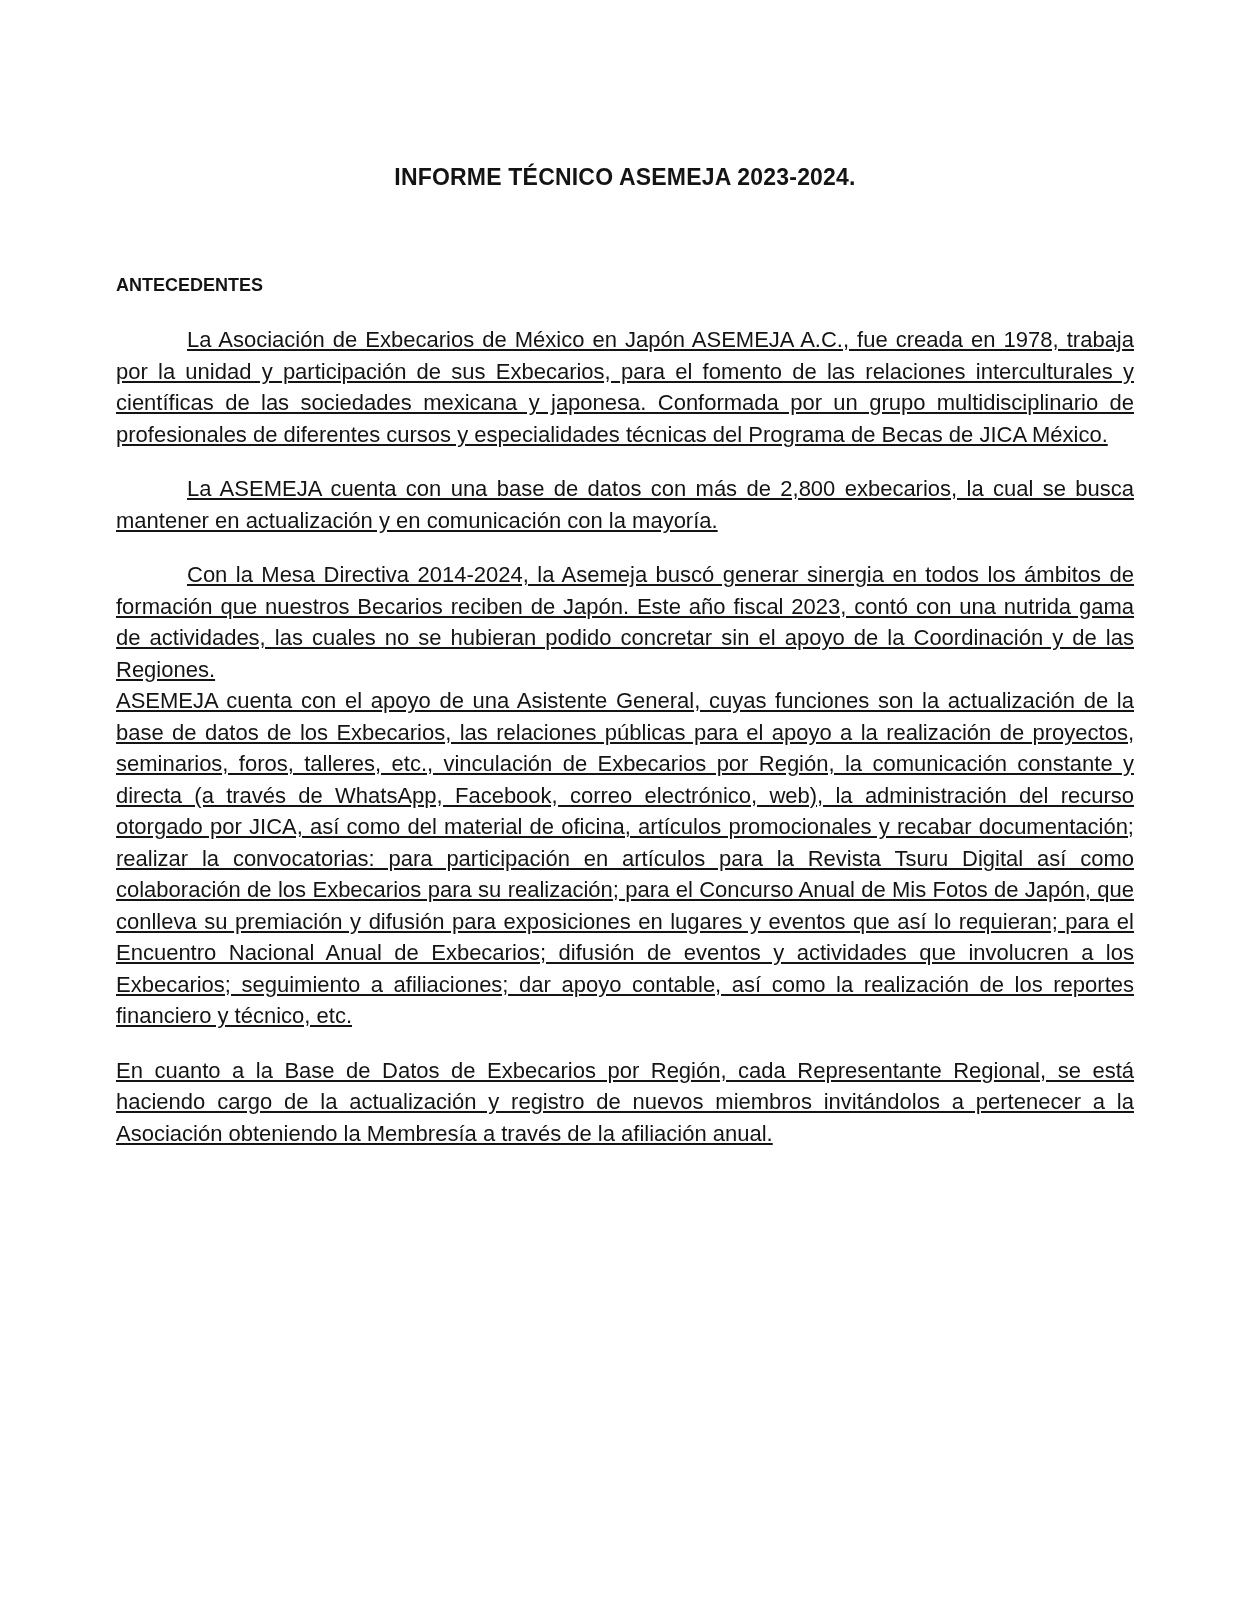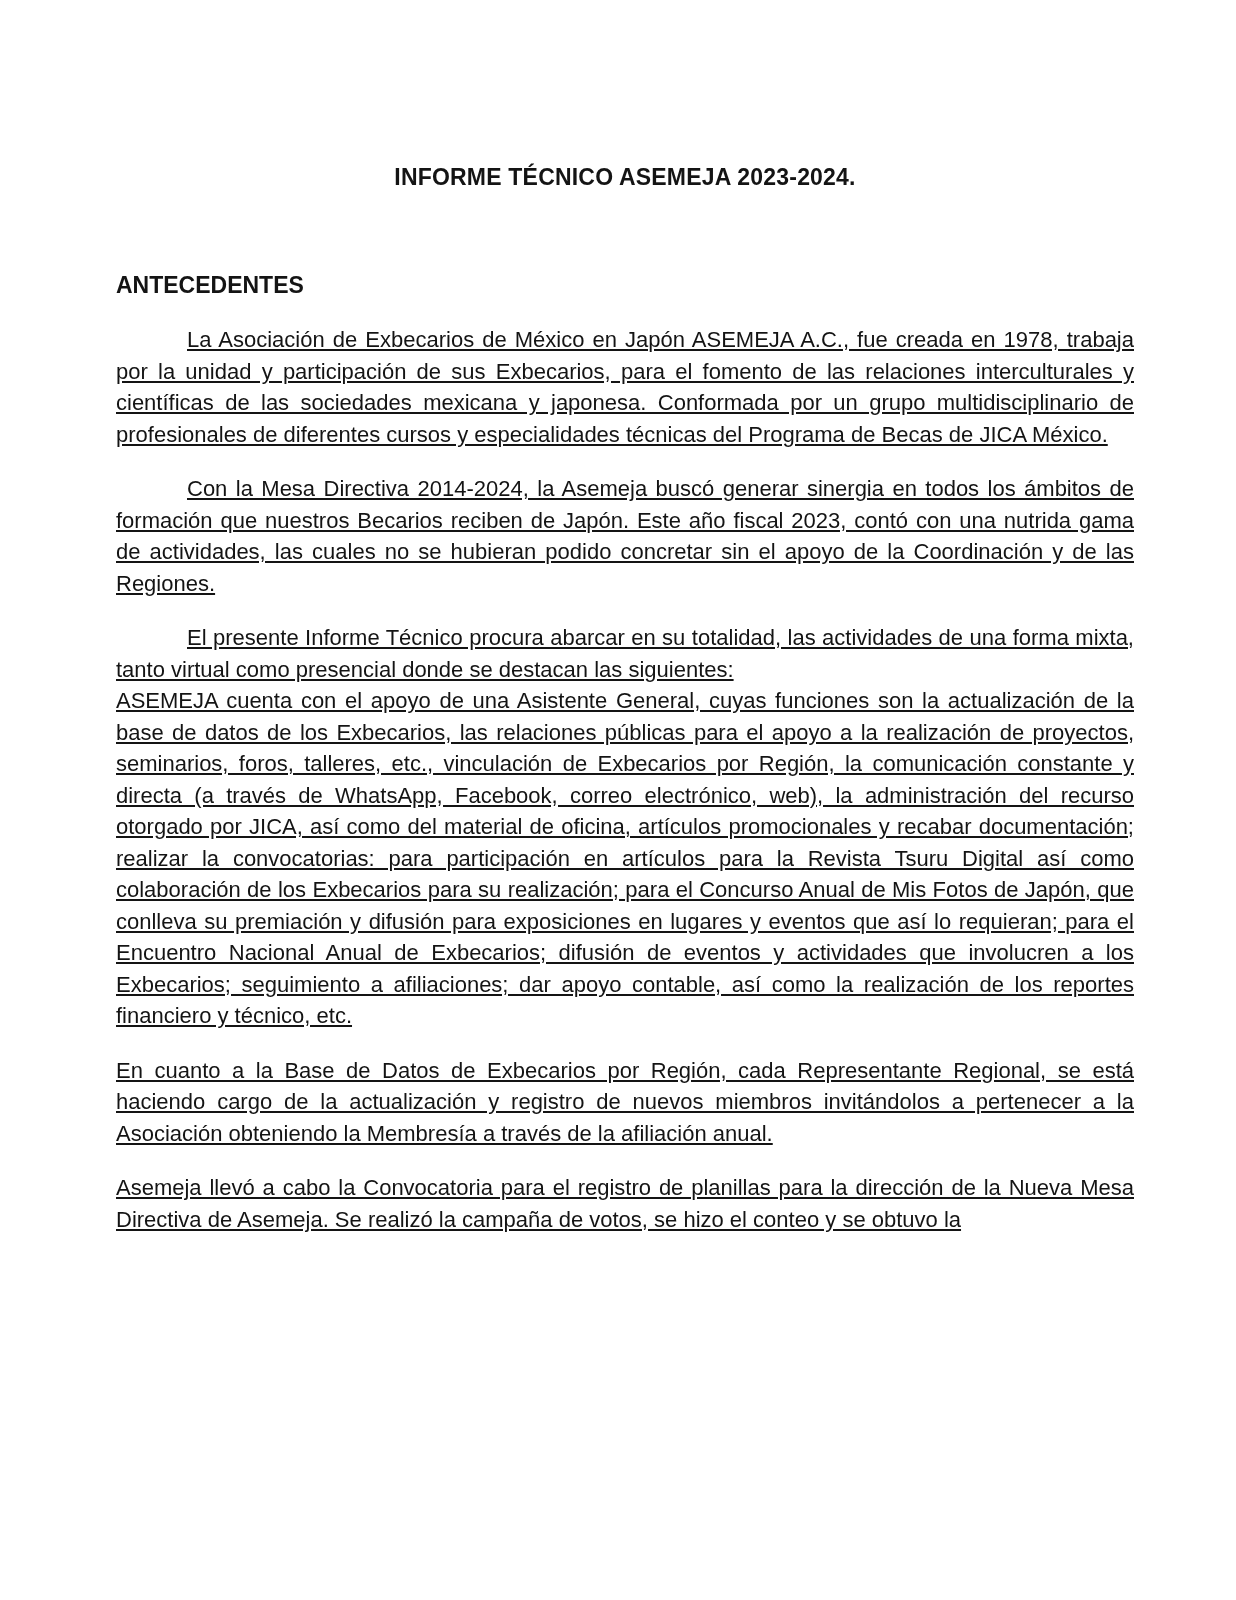--- a/index.html
+++ b/index.html
@@ -27,21 +27,21 @@
     font-weight: bold;
     line-height: 32px;
     text-align: center;
     margin: 0 0 76px 0;
     letter-spacing: 0.2px;
   }
   .section {
     margin: 0;
   }
   .section-heading {
-    font-size: 23px;
+    font-size: 18px;
     font-weight: bold;
     line-height: 32px;
     margin: 0 0 23px 0;
     text-align: left;
   }
   .section-actividades .section-heading {
     margin-top: 67px;
   }
   .para {
     margin: 0 0 23px 0;
@@ -60,28 +60,27 @@
 
 <div class="page">
 
   <h1 class="doc-title">INFORME TÉCNICO ASEMEJA 2023-2024.</h1>
 
   <section class="section section-antecedentes">
     <h2 class="section-heading">ANTECEDENTES</h2>
 
     <p class="para indent">La Asociación de Exbecarios de México en Japón ASEMEJA A.C., fue creada en 1978, trabaja por la unidad y participación de sus Exbecarios, para el fomento de las relaciones interculturales y científicas de las sociedades mexicana y japonesa. Conformada por un grupo multidisciplinario de profesionales de diferentes cursos y especialidades técnicas del Programa de Becas de JICA México.</p>
 
+    <p class="para indent">La ASEMEJA cuenta con una base de datos con más de 2,800 exbecarios, la cual se busca mantener en actualización y en comunicación con la mayoría.</p>
 
     <p class="para indent">Con la Mesa Directiva 2014-2024, la Asemeja buscó generar sinergia en todos los ámbitos de formación que nuestros Becarios reciben de Japón. Este año fiscal 2023, contó con una nutrida gama de actividades, las cuales no se hubieran podido concretar sin el apoyo de la Coordinación y de las Regiones.</p>
 
-    <p class="para indent">El presente Informe Técnico procura abarcar en su totalidad, las actividades de una forma mixta, tanto virtual como presencial donde se destacan las siguientes:</p>
   </section>
 
   <section class="section section-actividades">
 
     <p class="para">ASEMEJA cuenta con el apoyo de una Asistente General, cuyas funciones son la actualización de la base de datos de los Exbecarios, las relaciones públicas para el apoyo a la realización de proyectos, seminarios, foros, talleres, etc., vinculación de Exbecarios por Región, la comunicación constante y directa (a través de WhatsApp, Facebook, correo electrónico, web), la administración del recurso otorgado por JICA, así como del material de oficina, artículos promocionales y recabar documentación; realizar la convocatorias: para participación en artículos para la Revista Tsuru Digital así como colaboración de los Exbecarios para su realización; para el Concurso Anual de Mis Fotos de Japón, que conlleva su premiación y difusión para exposiciones en lugares y eventos que así lo requieran; para el Encuentro Nacional Anual de Exbecarios; difusión de eventos y actividades que involucren a los Exbecarios; seguimiento a afiliaciones; dar apoyo contable, así como la realización de los reportes financiero y técnico, etc.</p>
 
     <p class="para">En cuanto a la Base de Datos de Exbecarios por Región, cada Representante Regional, se está haciendo cargo de la actualización y registro de nuevos miembros invitándolos a pertenecer a la Asociación obteniendo la Membresía a través de la afiliación anual.</p>
 
-    <p class="para">Asemeja llevó a cabo la Convocatoria para el registro de planillas para la dirección de la Nueva Mesa Directiva de Asemeja. Se realizó la campaña de votos, se hizo el conteo y se obtuvo la</p>
   </section>
 
 </div>
 
 </body></html>

